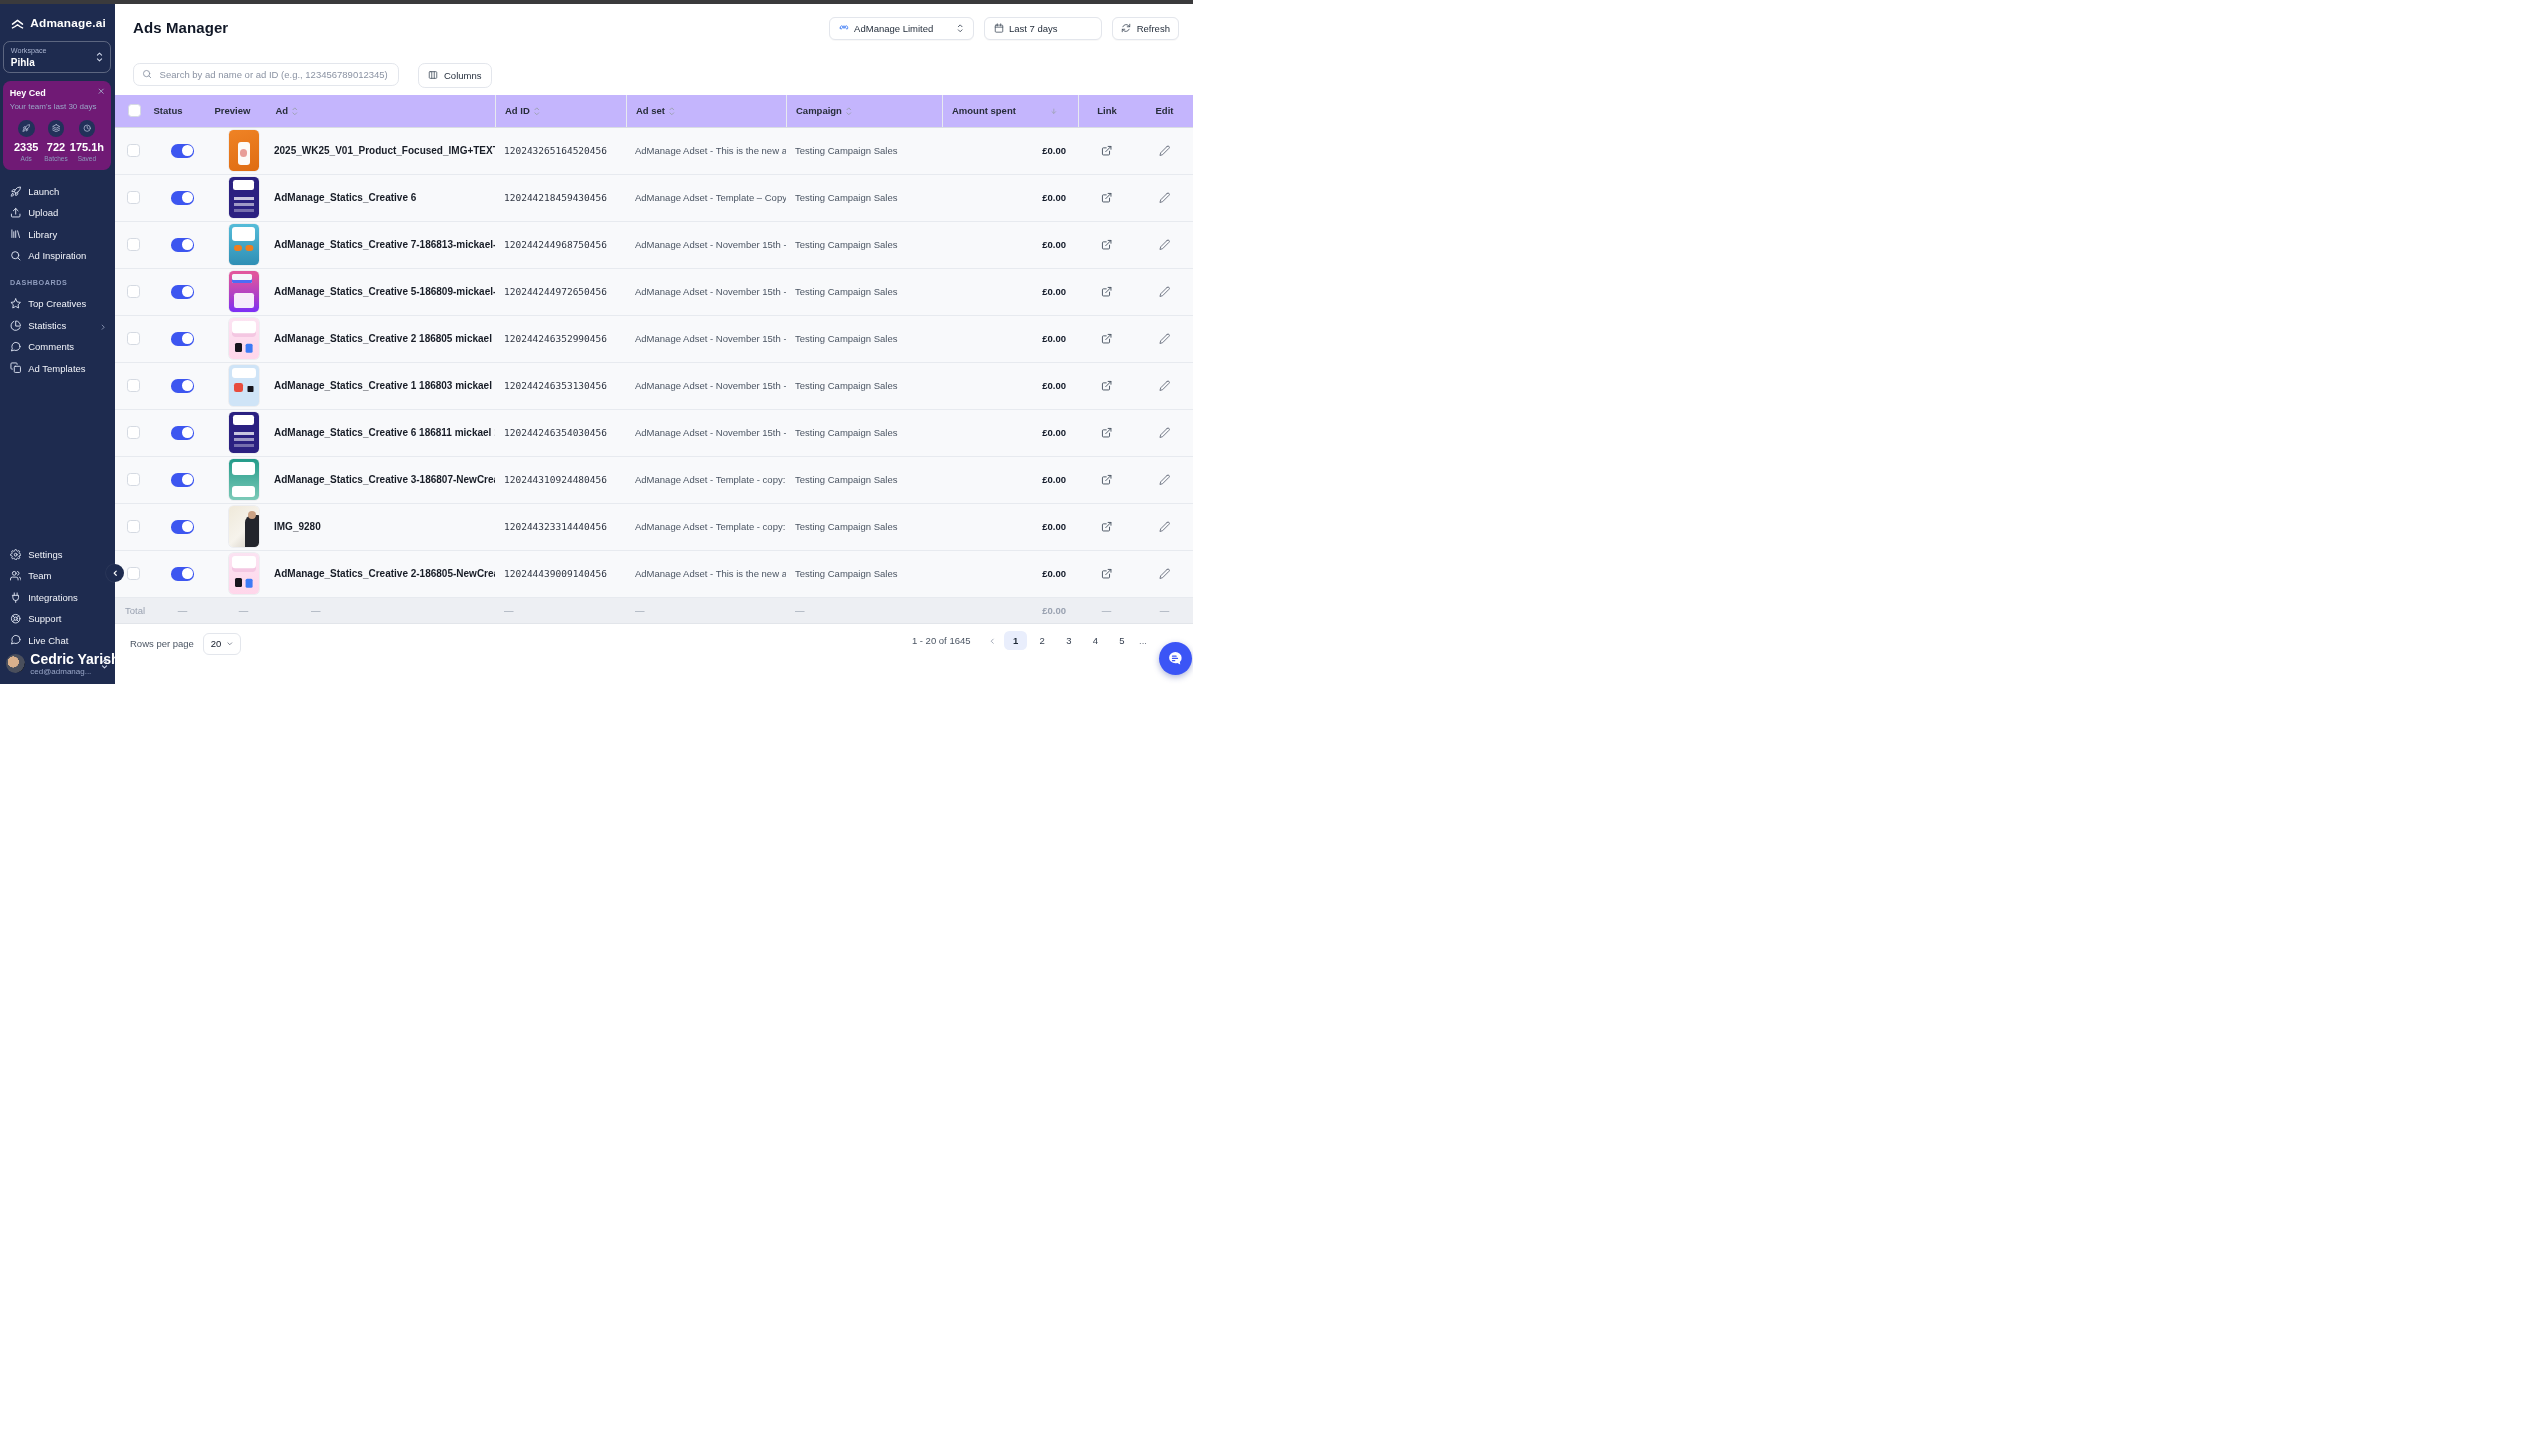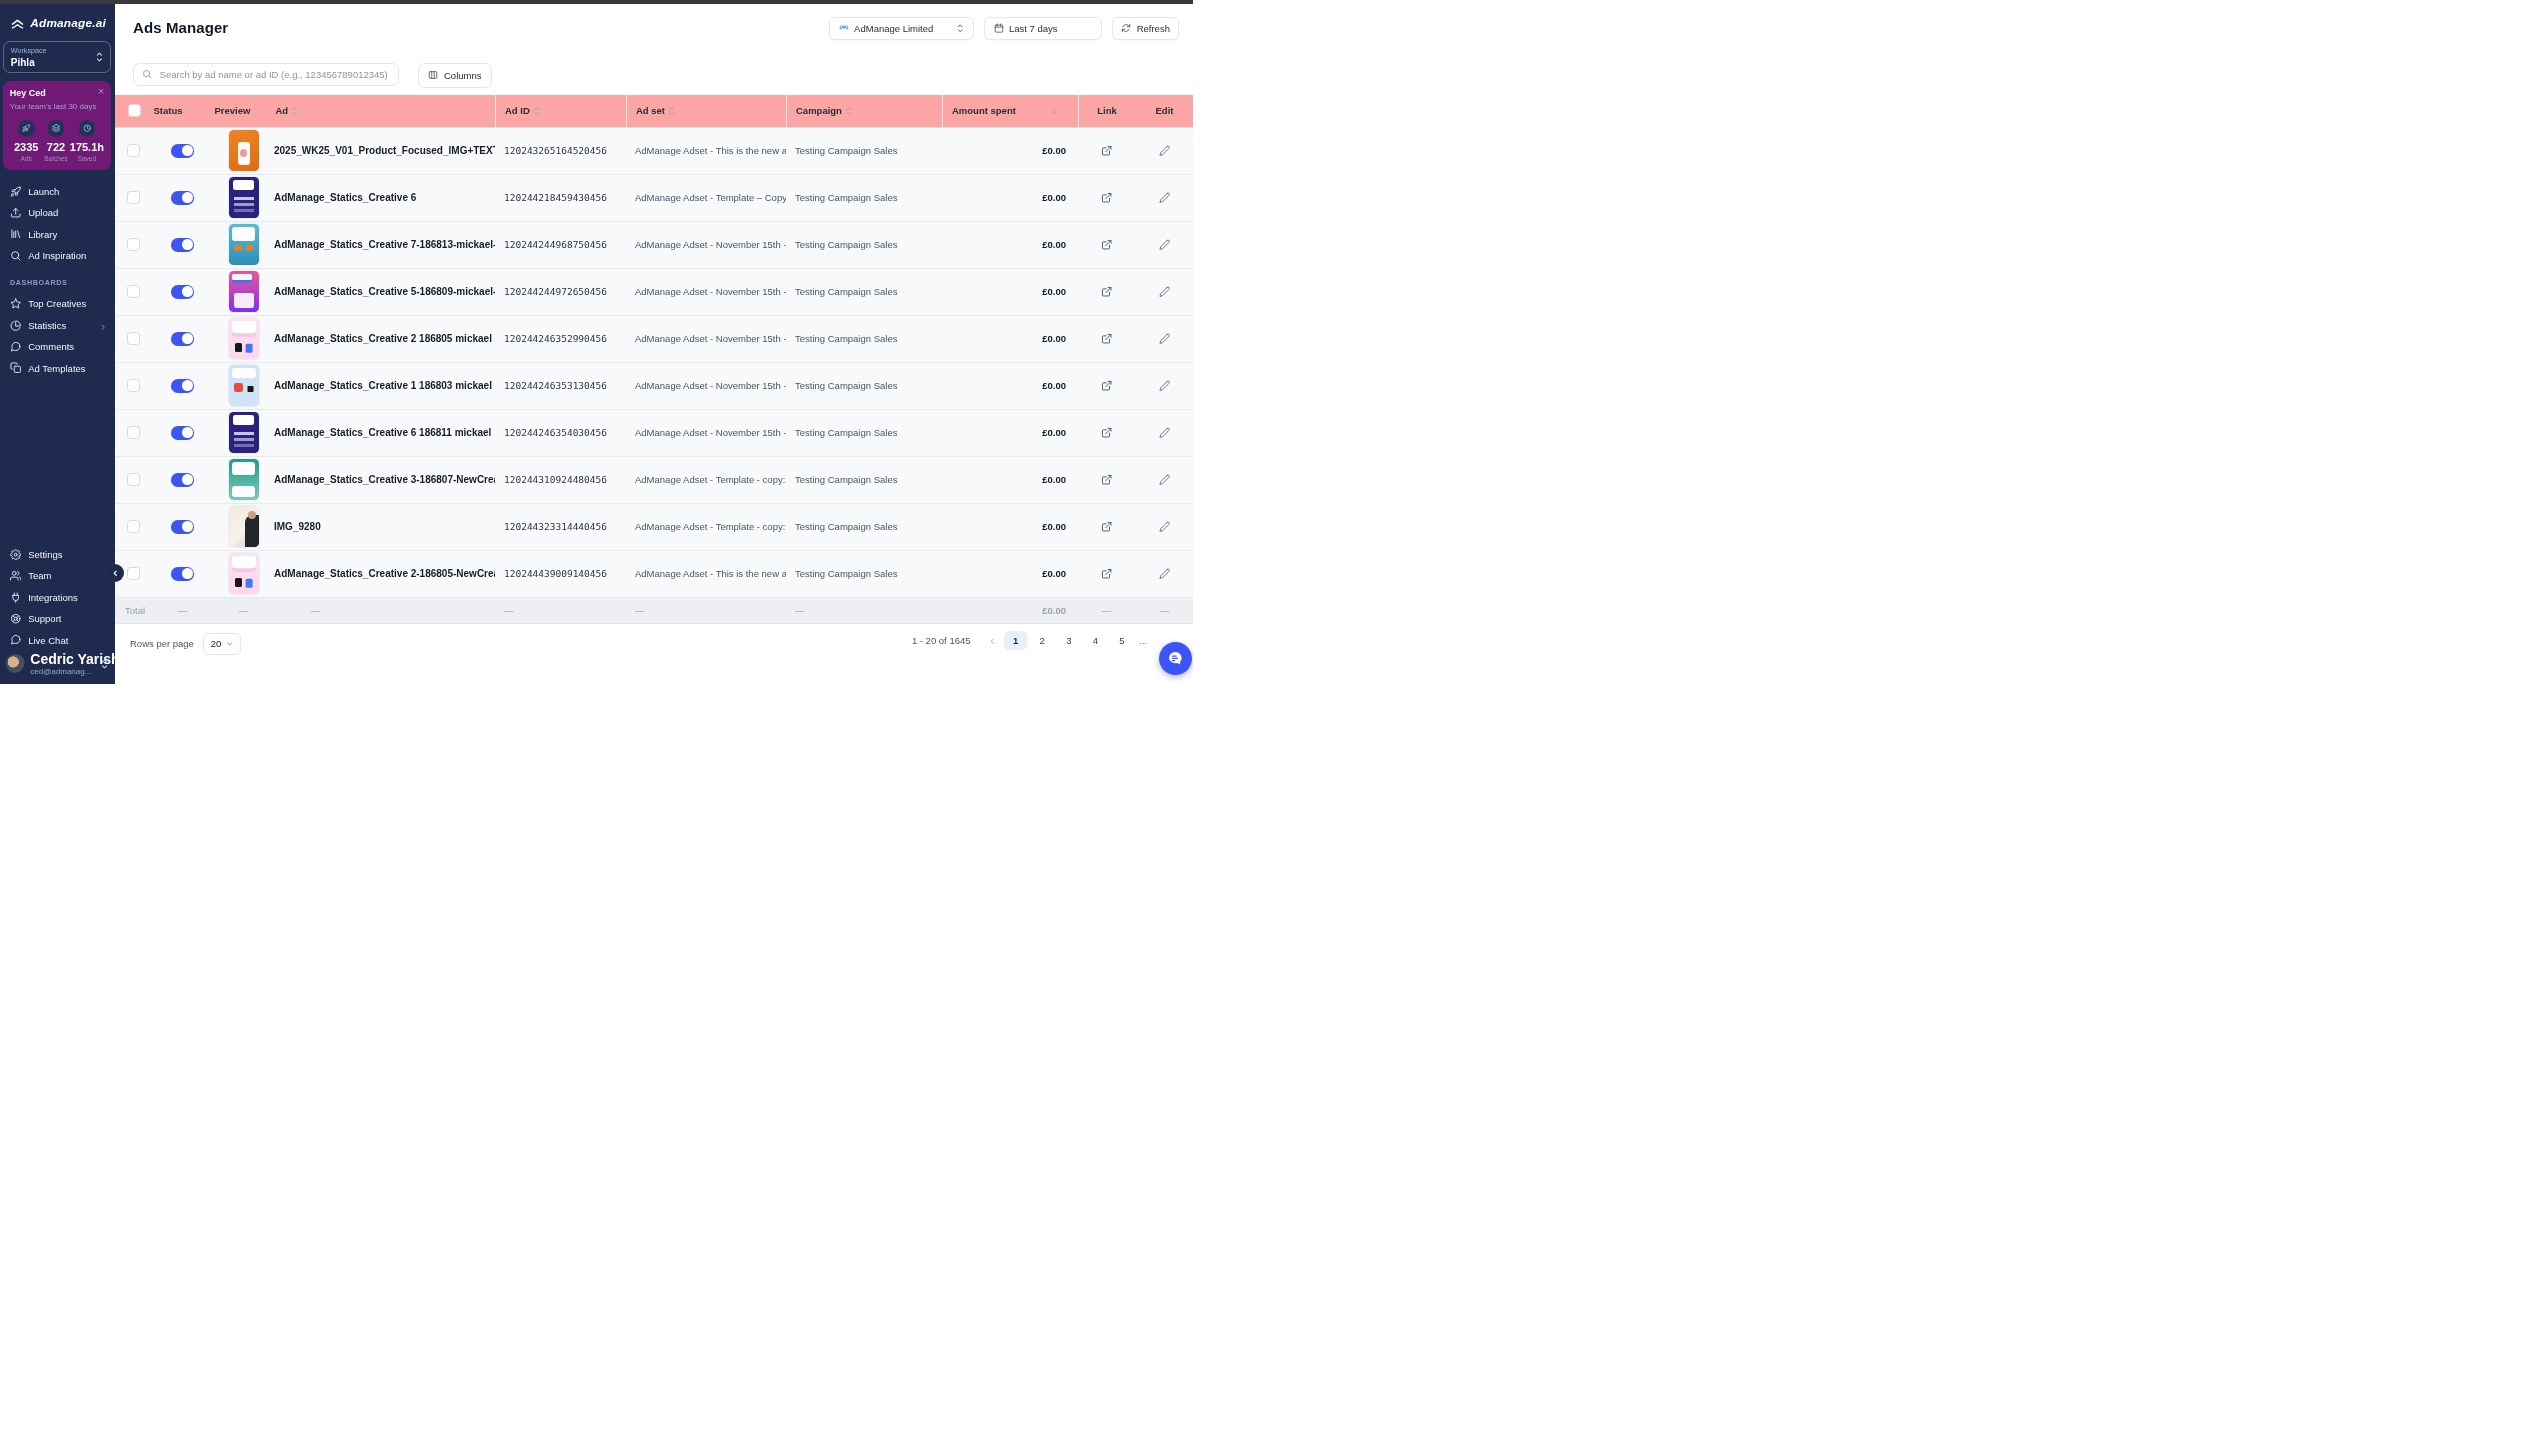--- a/index.html
+++ b/index.html
@@ -8,21 +8,21 @@
     font-family:"Liberation Sans",sans-serif;background:#fff;
     -webkit-font-smoothing:antialiased;
   }
   .topbar{position:absolute;left:0;top:0;width:1193px;height:3.8px;background:#3a3a3c;z-index:60;}
 
   
   .sidebar{
     position:absolute;left:0;top:3.8px;width:115px;height:680px;
     background:#1e2b4f;color:#fff;z-index:40;
   }
-  .logo{display:flex;align-items:center;gap:5.3px;padding:12px 0 0 10px;font-style:italic;}
+  .logo{display:flex;align-items:center;gap:5.3px;padding:12px 0 0 10px;}
   .logo svg{width:15px;height:15px;stroke:#fff;}
   .logo-text{font-size:11.8px;font-weight:700;letter-spacing:0.2px;}
   .ws-box{
     margin:10px 3.8px 0 3px;border:0.8px solid rgba(255,255,255,.28);border-radius:6.8px;
     padding:4.6px 6.8px;position:relative;
   }
   .ws-label{font-size:7.2px;color:#aab4d0;}
   .ws-value{font-size:10px;font-weight:700;margin-top:1.5px;}
   .ws-chev{position:absolute;right:6px;top:9px;width:9px;height:12px;color:#cdd5e8;}
   .greet-card{
@@ -97,21 +97,21 @@
   }
   .search-box input::placeholder{color:#8b93a3;}
   .columns-btn{
     position:absolute;left:303px;top:9px;height:23px;border:0.8px solid #e3e6ec;border-radius:6.8px;background:#fff;
     display:flex;align-items:center;gap:6px;padding:0 9px;font-size:9.5px;color:#1f2937;cursor:pointer;
   }
   .columns-btn svg{width:10px;height:10px;stroke:#4b5563;}
 
   
   .trow{display:grid;grid-template-columns:37px 61px 61px 221px 131px 160px 156px 136px 57px 59px;align-items:center;}
-  .thead{height:32px;background:#fca5a5;border-bottom:0.8px solid #d9dde3;}
+  .thead{height:32px;background:#c4b5fd;border-bottom:0.8px solid #d9dde3;}
   .thead .th{font-size:9.5px;font-weight:700;color:#272d3a;display:flex;align-items:center;gap:3px;height:32px;box-sizing:border-box;padding-left:1.5px;}
   .thead .th.divider{border-left:0.8px solid #e7eaef;padding-left:9px;}
   .th.right{justify-content:flex-start;padding-right:12px;gap:34px;}
   .th.center{justify-content:center;padding-left:0;}
   .sort{width:7.6px;height:10.6px;color:#9aa1af;}
   .checkbox{width:11.4px;height:11.4px;border:0.8px solid #d5dae2;border-radius:3.4px;background:#fff;display:inline-block;cursor:pointer;}
   .c-check{display:flex;justify-content:center;}
   .tbody .trow{height:46px;background:#f8f9fb;border-bottom:0.8px solid #e7eaef;}
   .c-status{display:flex;justify-content:center;}
   .toggle{width:23px;height:13.7px;border-radius:6.8px;background:#3d56f0;position:relative;cursor:pointer;}

